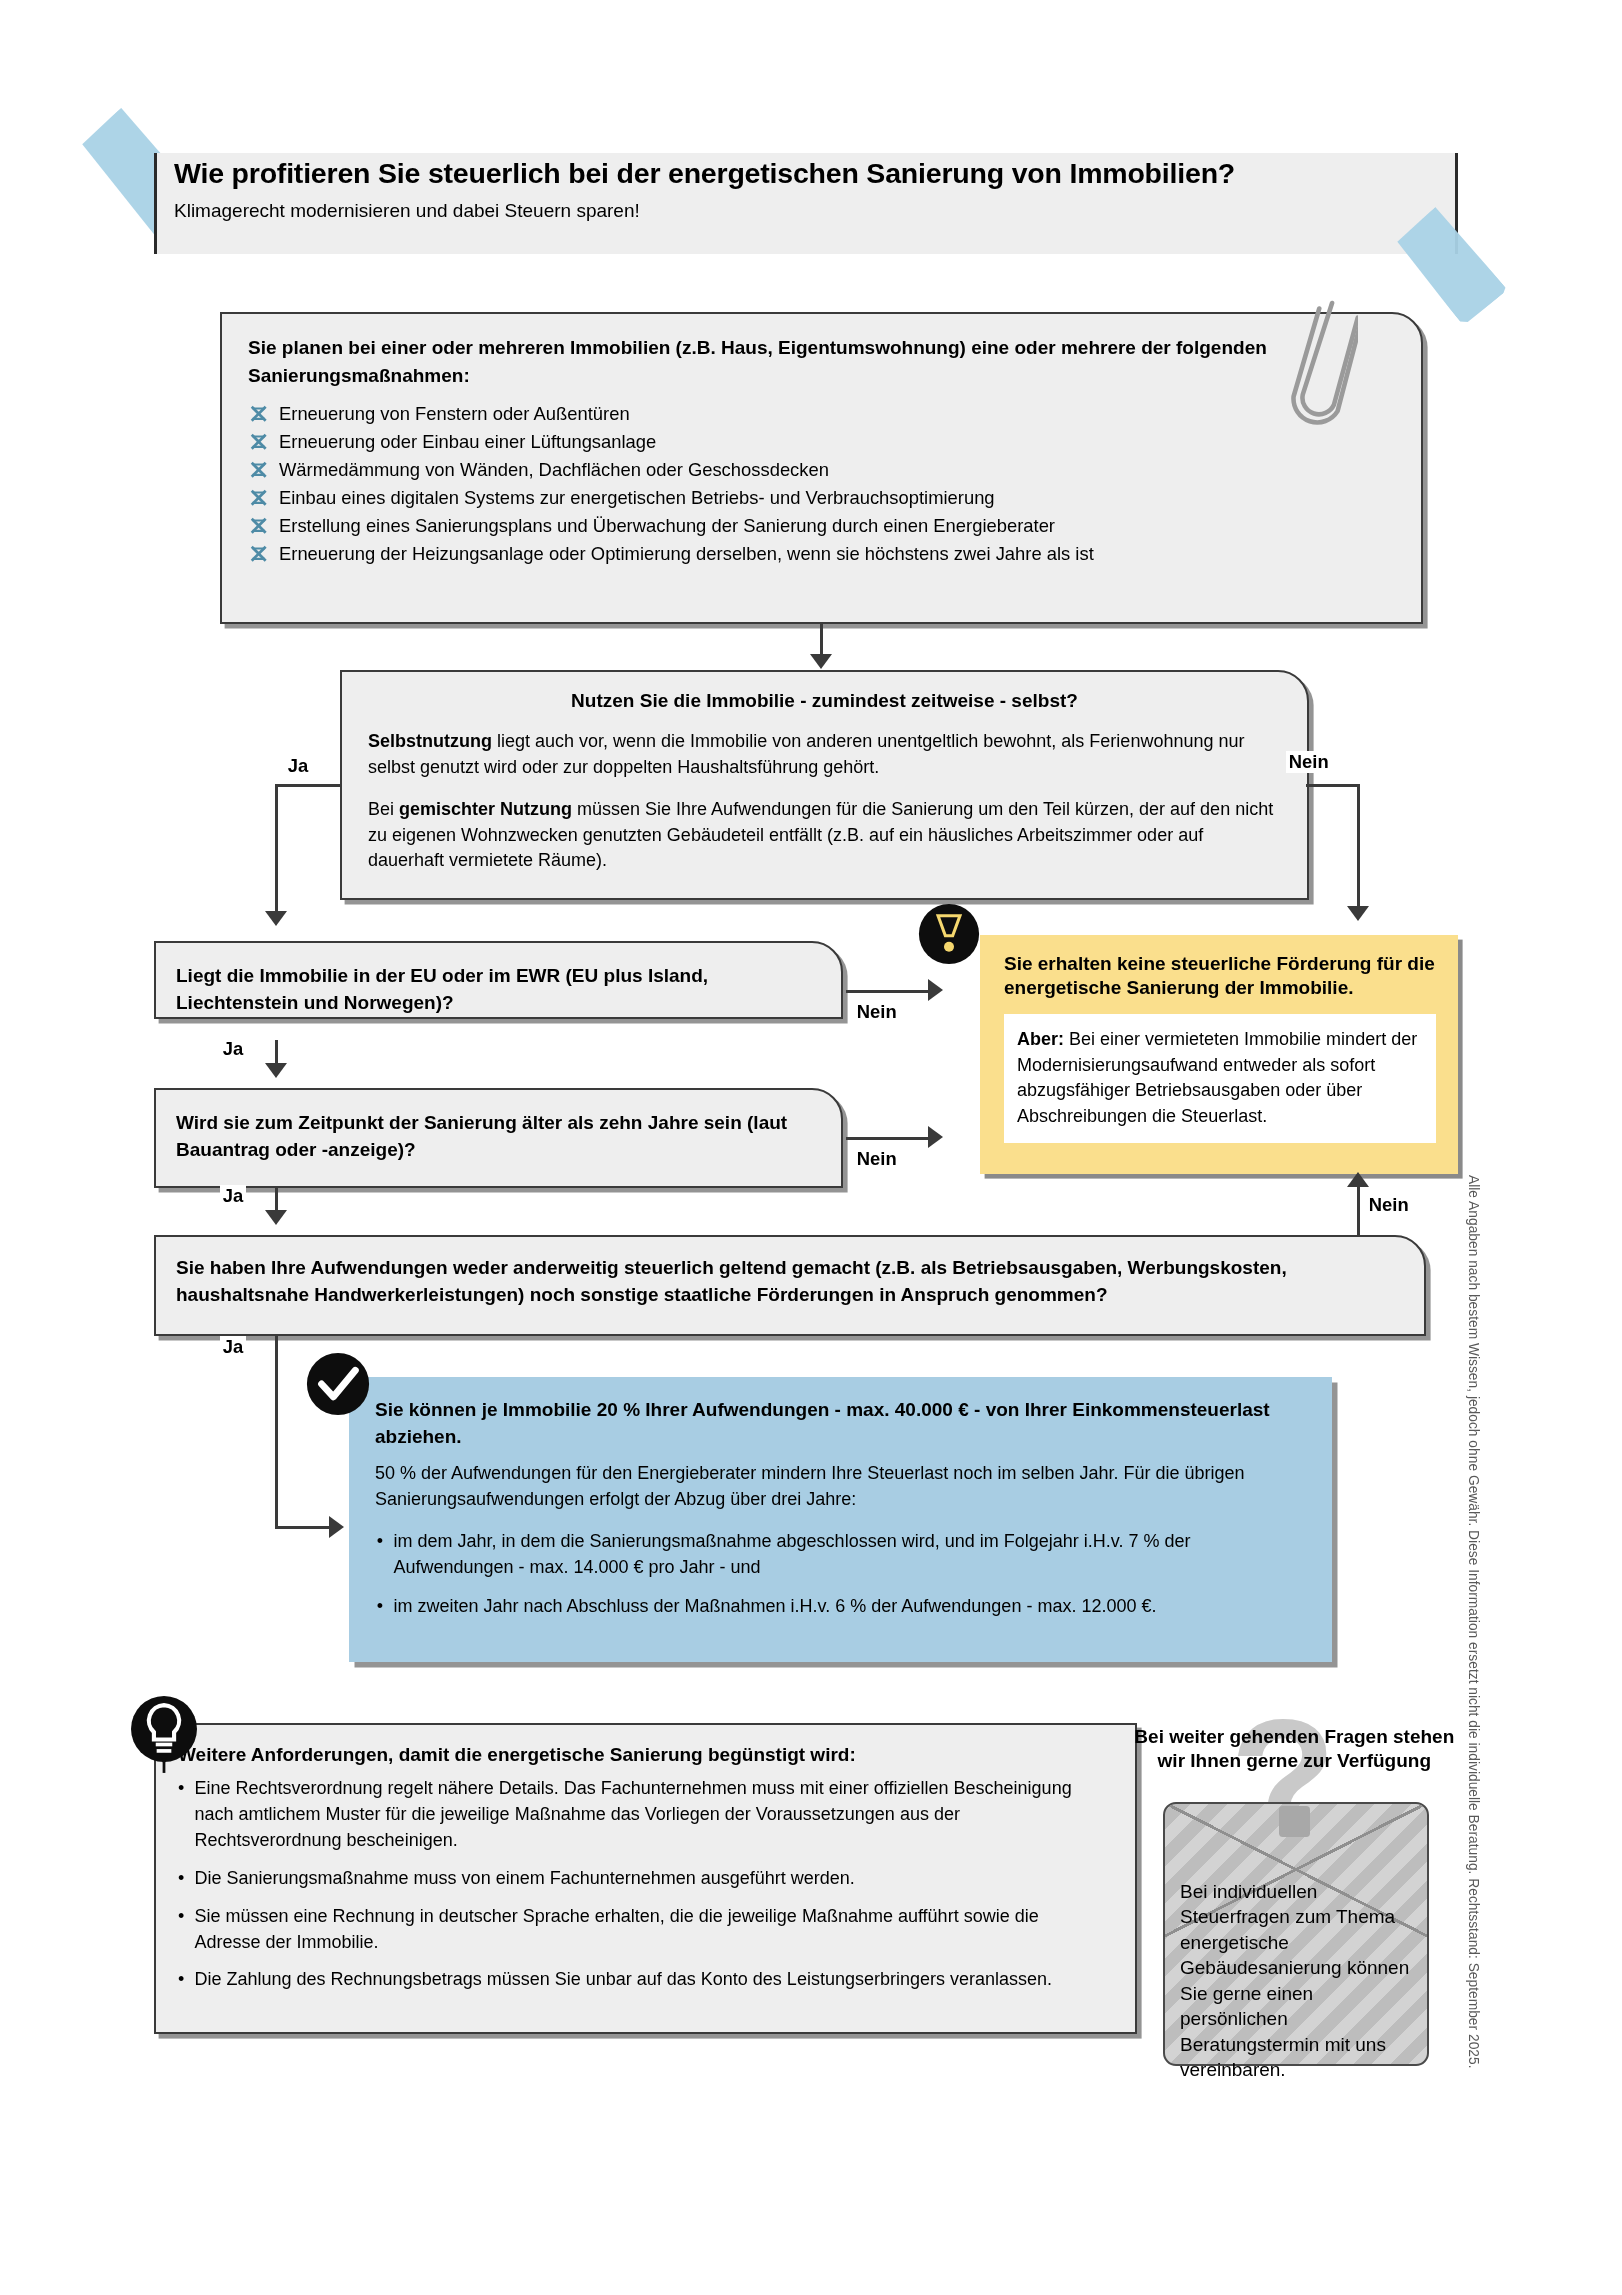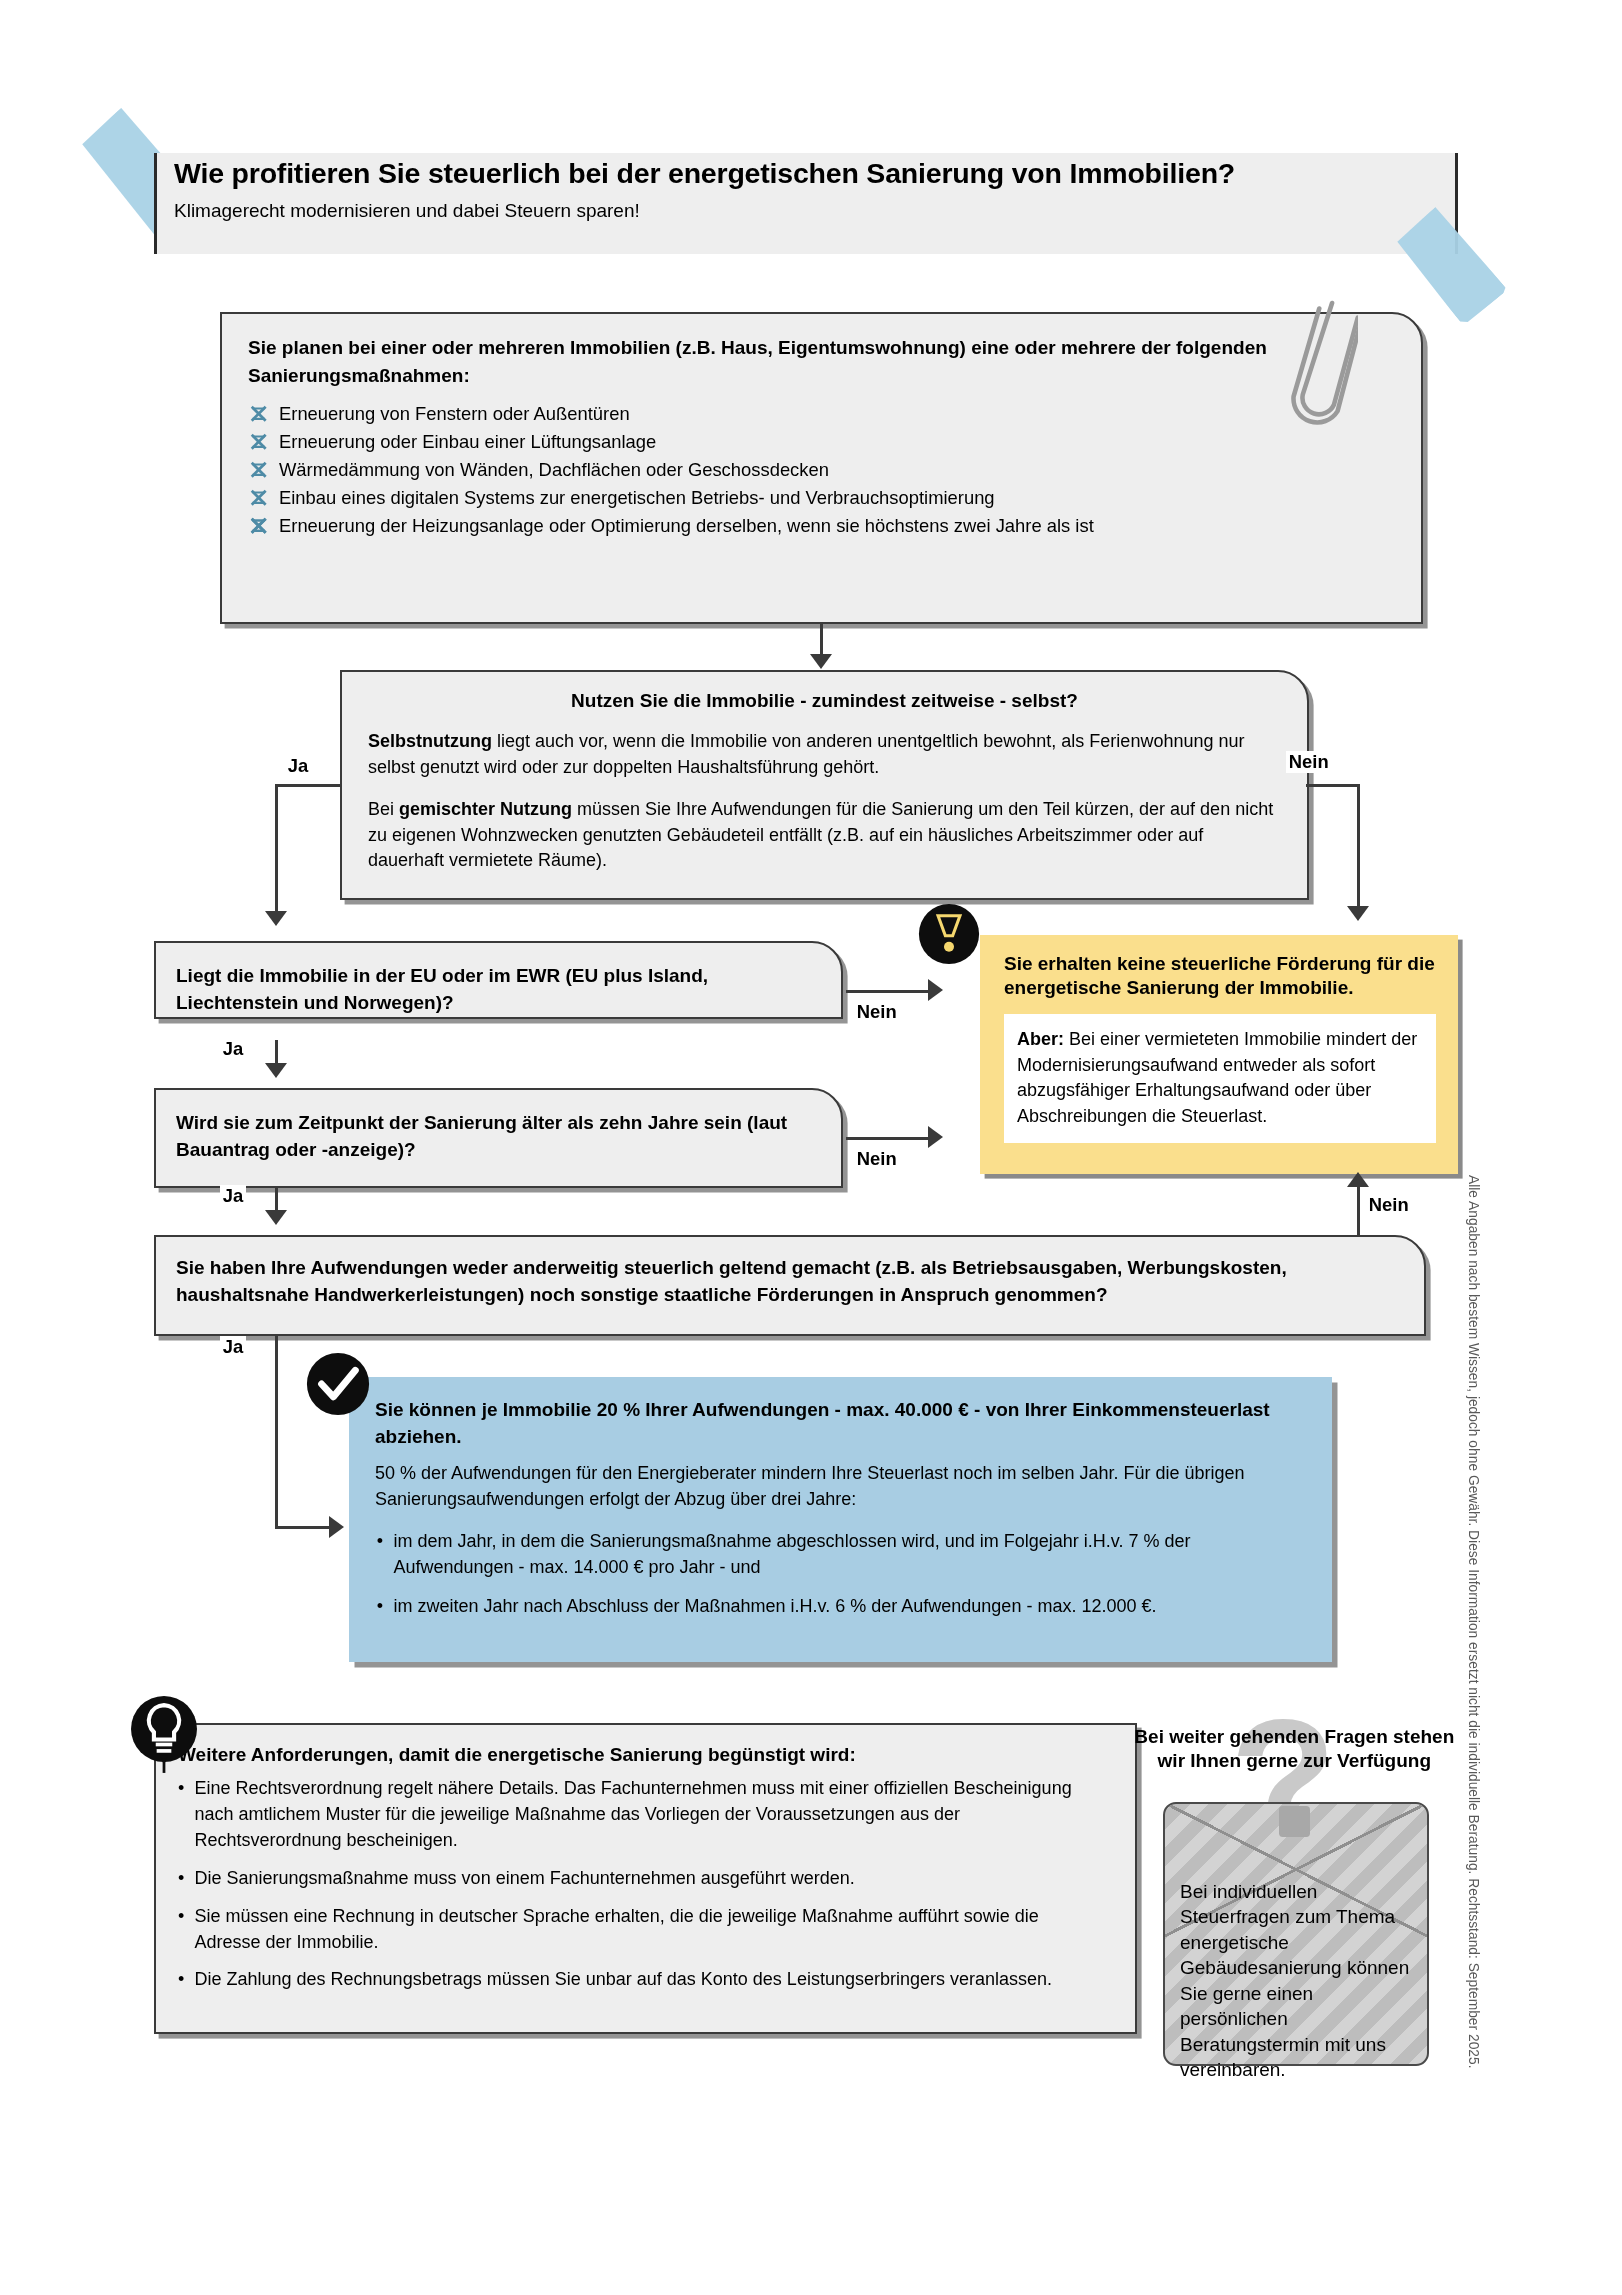--- a/index.html
+++ b/index.html
@@ -226,20 +226,21 @@
         </span>
         <span>Einbau eines digitalen Systems zur energetischen Betriebs- und Verbrauchsoptimierung</span>
       </li>
       <li>
         <span class="xmark">
           <svg viewBox="0 0 20 20" width="17.4" height="17.4">
               <path d="M2 2 L18 18 M18 2 L2 18" stroke="#4e8ba6" stroke-width="3.2" fill="none"></path>
               <path d="M3 4 L17 4 M3 16 L17 16" stroke="#4e8ba6" stroke-width="2.4"></path>
             </svg>
         </span>
+        <span>Erstellung eines Sanierungsplans und Überwachung der Sanierung durch einen Energieberater</span>
       </li>
       <li>
         <span class="xmark">
           <svg viewBox="0 0 20 20" width="17.4" height="17.4">
               <path d="M2 2 L18 18 M18 2 L2 18" stroke="#4e8ba6" stroke-width="3.2" fill="none"></path>
               <path d="M3 4 L17 4 M3 16 L17 16" stroke="#4e8ba6" stroke-width="2.4"></path>
             </svg>
         </span>
         <span>Erneuerung der Heizungsanlage oder Optimierung derselben, wenn sie höchstens zwei Jahre als ist</span>
       </li>
@@ -297,21 +298,21 @@
   <div class="lbl" style="left:854px;top:1148px;">Nein</div>
 
   <div class="ln vline" style="left:275px;top:1187px;height:27.5px;"></div>
   <div class="arrow-d" style="left:265px;top:1210px;"></div>
   <div class="lbl" style="left:220px;top:1185px;">Ja</div>
 
   <div id="box-warning">
     <div id="warning-head">Sie erhalten keine steuerliche Förderung für die energetische Sanierung der Immobilie.</div>
     <div id="warning-inner">
       <div id="warning-body">
-        <b>Aber:</b><span> Bei einer vermieteten Immobilie mindert der Modernisierungsaufwand entweder als sofort abzugsfähiger Erhaltungsaufwand oder über Abschreibungen die Steuerlast.</span>
+        <b>Aber:</b><span> Bei einer vermieteten Immobilie mindert der Modernisierungsaufwand entweder als sofort abzugsfähiger Betriebsausgaben oder über Abschreibungen die Steuerlast.</span>
       </div>
     </div>
   </div>
   <svg id="warn-icon" viewBox="0 0 68 68">
     <circle cx="34" cy="34" r="33" fill="#0d0d0d"></circle>
     <path d="M22 14 L46 14 L38 36 L30 36 Z" fill="none" stroke="#f5d76e" stroke-width="3.4"></path>
     <circle cx="34" cy="48" r="5.5" fill="#f5d76e"></circle>
   </svg>
 
   <div class="box" id="box-nodouble">

